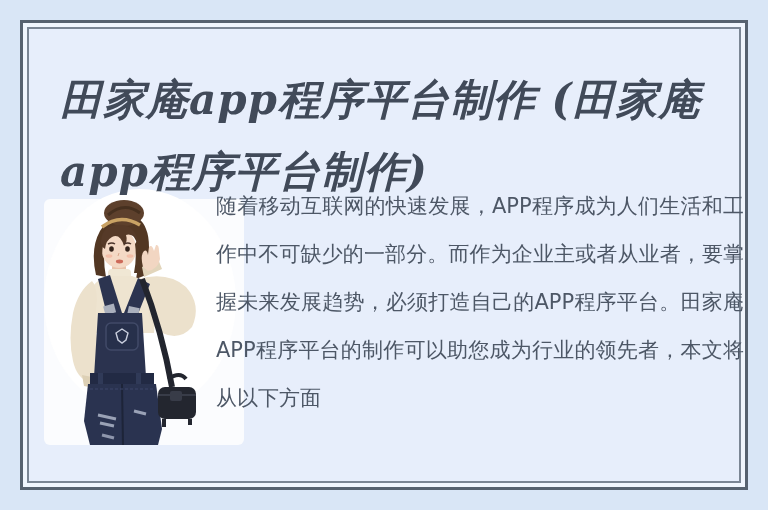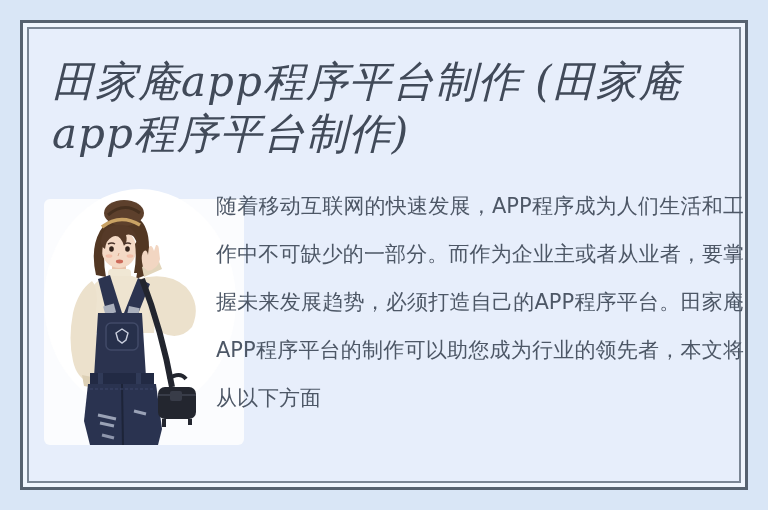--- a/index.html
+++ b/index.html
@@ -17,24 +17,24 @@
     background: #f1f6fd;
   }
   .frame-inner {
     position: absolute; left: 4px; top: 4px; right: 4px; bottom: 4px;
     box-sizing: border-box;
     border: 2px solid #7b8694;
     background: #e7eefb;
   }
   .article-title {
     position: absolute; left: 48px; top: 52px; width: 672px;
-    margin: 4px; z-index: 3;
+    margin: 12px; z-index: 3;
     font-family: "DejaVu Serif", serif;
-    font-style: italic; font-weight: normal;
-    font-size: 42px; line-height: 52px;
+    font-style: italic; font-weight: bold;
+    font-size: 42px; line-height: 72px;
     letter-spacing: 1px;
     color: #414a59;
   }
   .hero {
     position: absolute; left: 40px; top: 183px;
     width: 210px; height: 262px; z-index: 2;
   }
   .article-body {
     position: absolute; left: 216px; top: 182px; width: 528px;
     margin: 0; z-index: 3;

